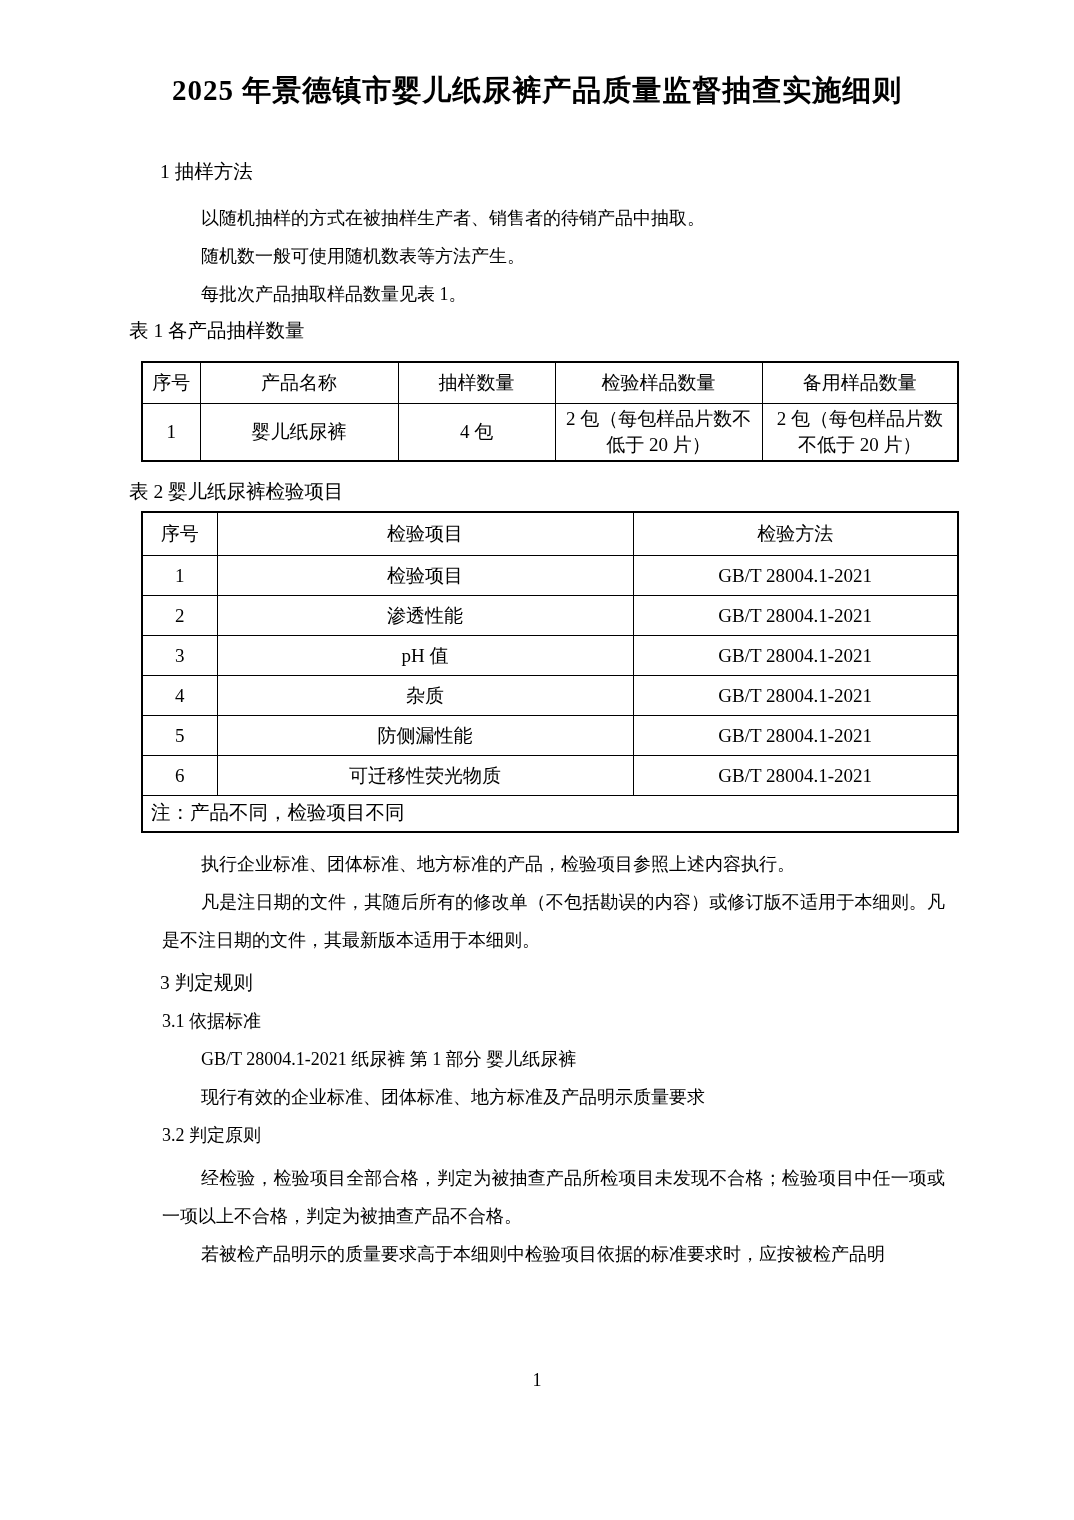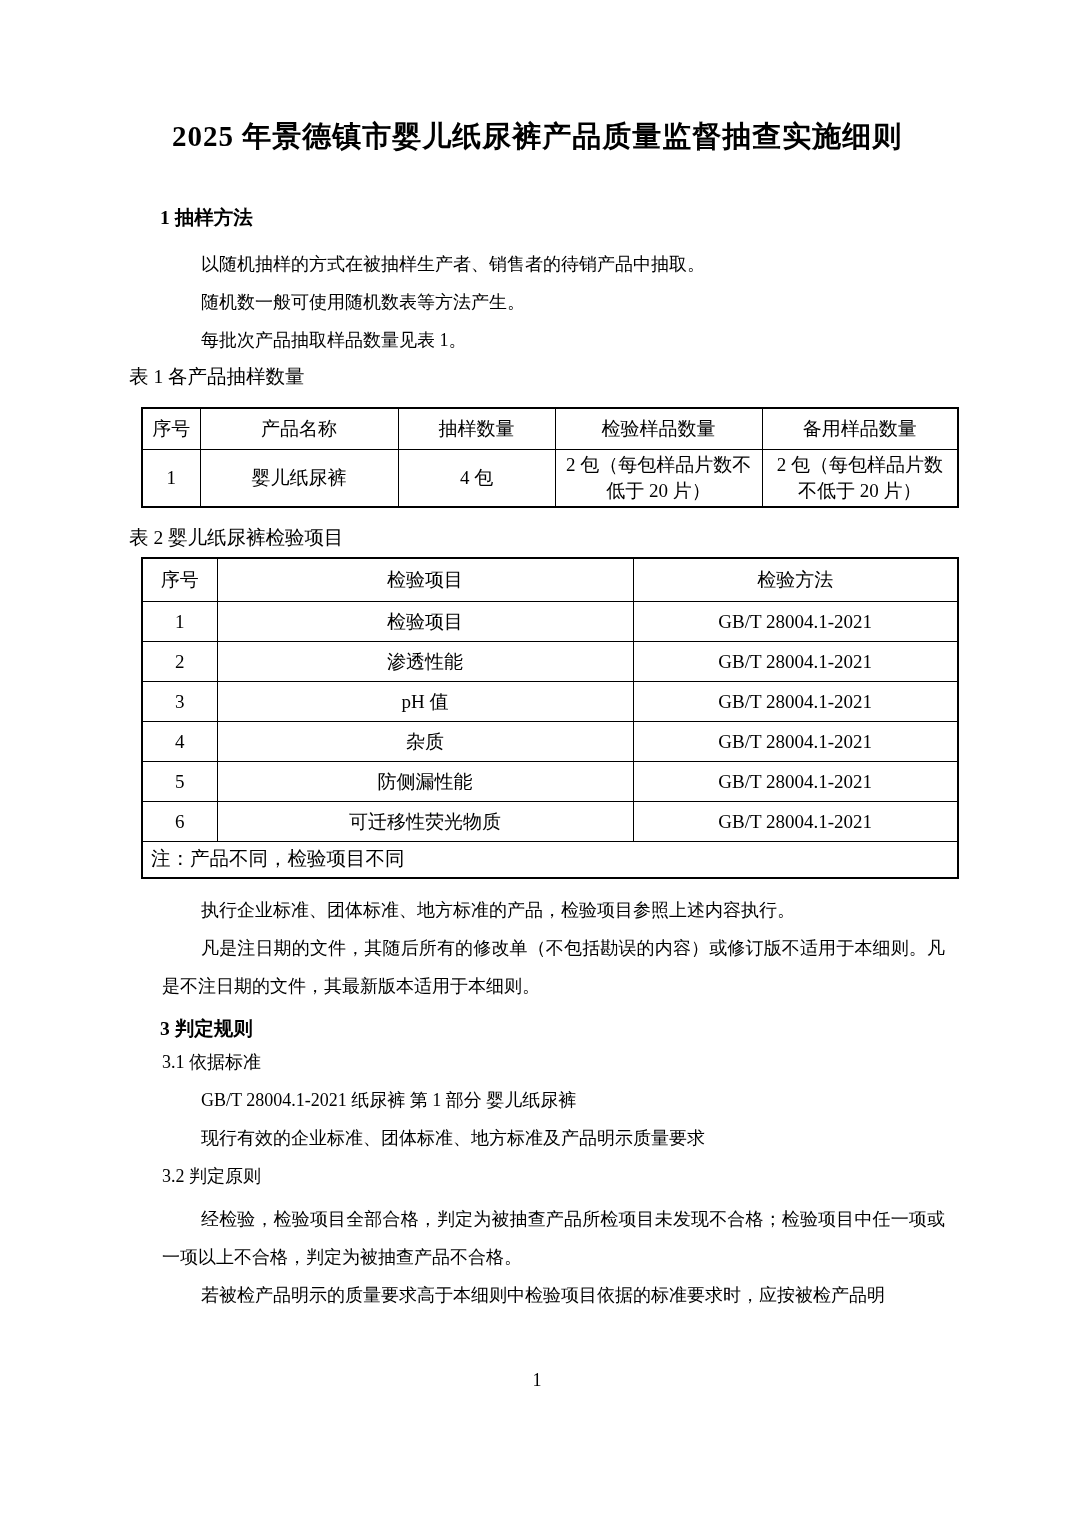--- a/index.html
+++ b/index.html
@@ -6,40 +6,40 @@
   html, body { margin: 0; padding: 0; background: #ffffff; }
   .page {
     position: relative;
     width: 1074px;
     height: 1520px;
     background: #ffffff;
     color: #000000;
     font-family: "Liberation Serif", "DejaVu Serif", serif;
     overflow: hidden;
   }
-  .content { padding: 114px 129px 0 129px; }
+  .content { padding: 68px 129px 0 129px; }
 
   .doc-title {
     font-size: 29px;
     font-weight: 700;
     text-align: center;
     line-height: 44px;
     letter-spacing: 1px;
     margin: 0 0 0 0;
   }
 
   .sec-heading {
     font-size: 19.5px;
-    font-weight: 700;
+    font-weight: 400;
     line-height: 28px;
     margin: 0 0 0 31px;
   }
   .h1-sampling { margin-top: 46px; margin-bottom: 13px; }
   .h2-basis    { margin-top: 11px; margin-bottom: 6px; }
-  .h3-rules    { margin-top: 10px; }
+  .h3-rules    { margin-top: 10px; margin-bottom: 5px; }
 
   .para {
     font-size: 18px;
     line-height: 38px;
     margin: 0 0 0 33px;
     text-align: justify;
     text-justify: inter-ideograph;
   }
   .indent { text-indent: 39px; }
 

